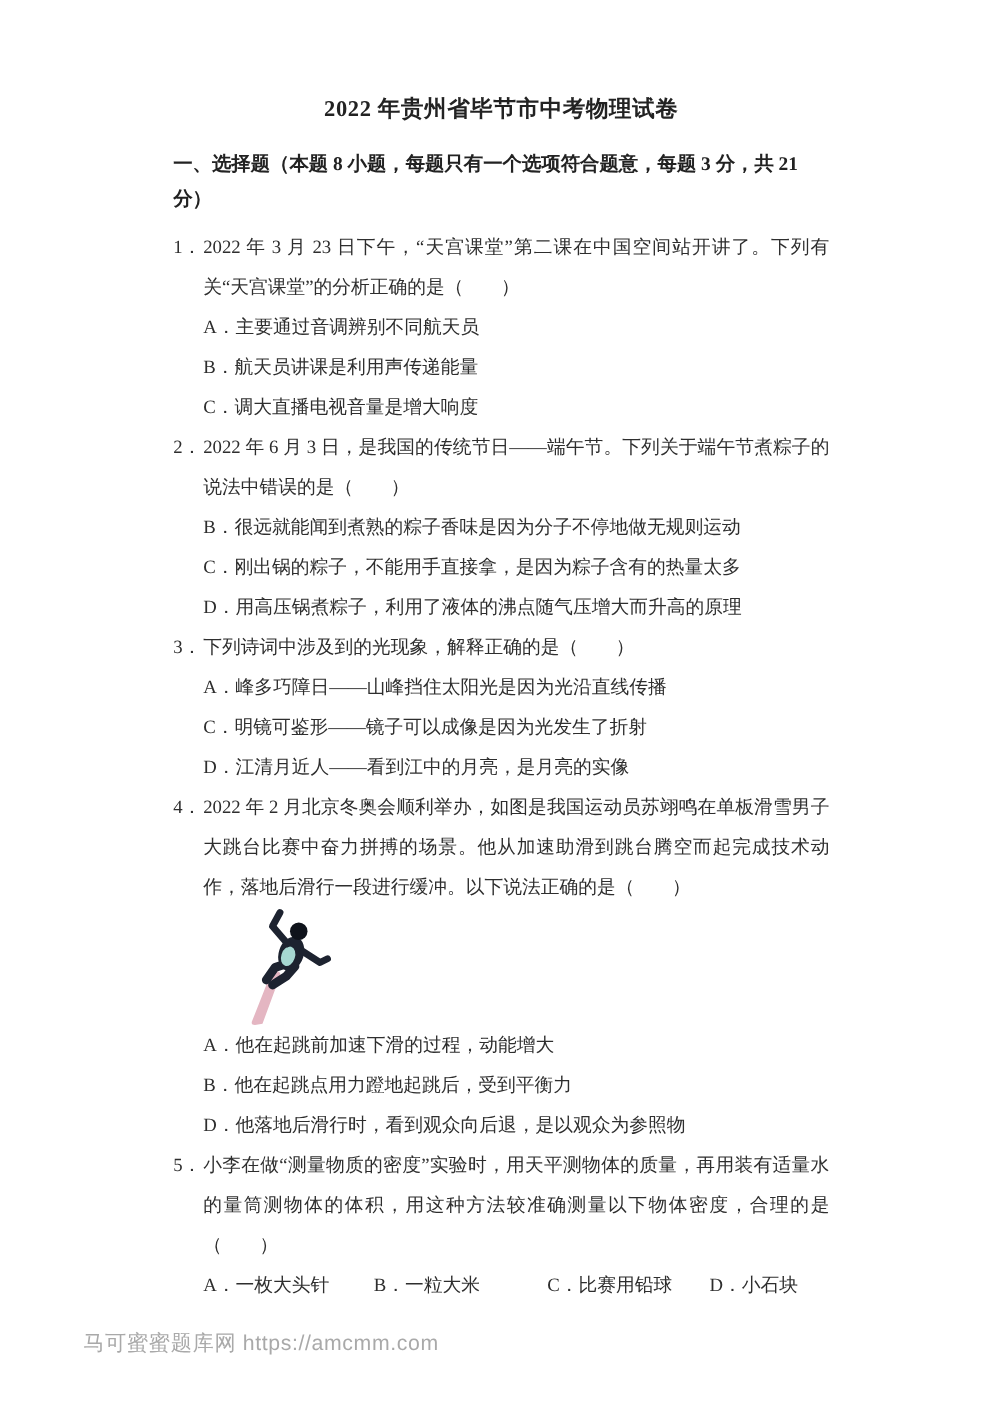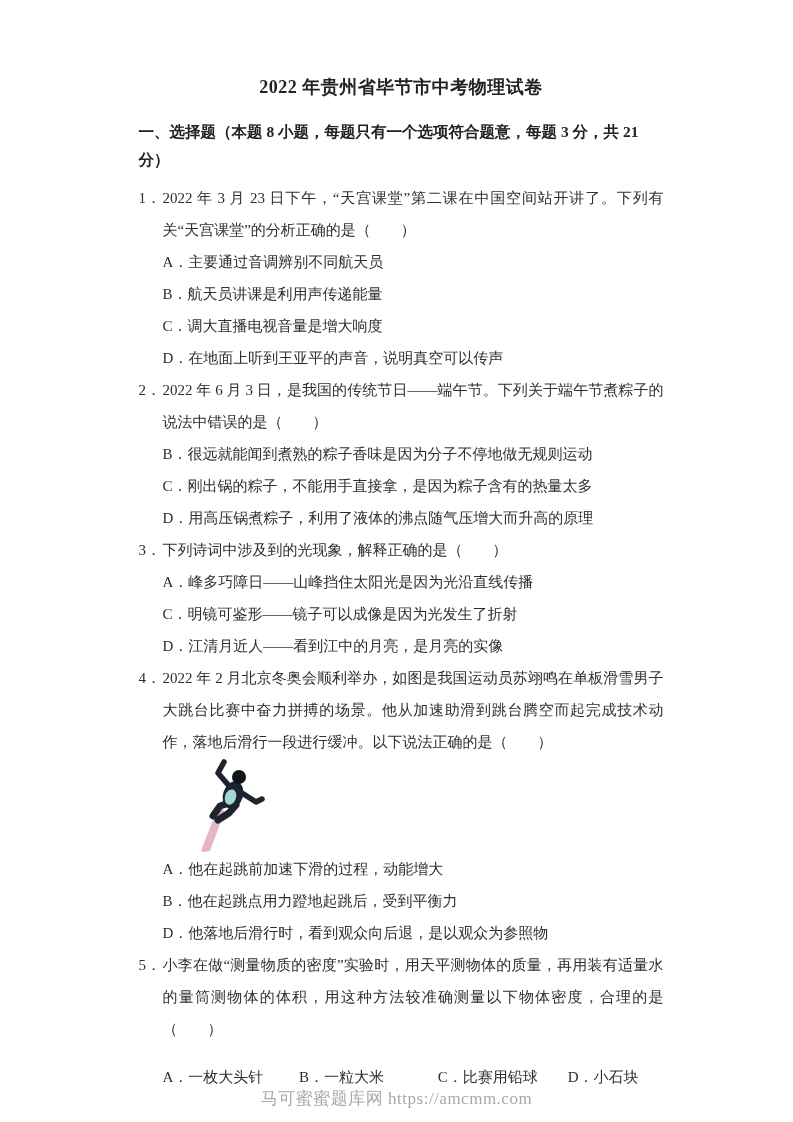--- a/index.html
+++ b/index.html
@@ -56,64 +56,62 @@
     display: block;
     line-height: 32px;
   }
   .options-inline {
     display: block;
     line-height: 32px;
     white-space: nowrap;
   }
   .options-inline .inline-opt {
     display: inline-block;
-    margin-top: 16px;
   }
   .options-inline .inline-opt + .inline-opt {
     margin-left: 0;
   }
   .opt-gap-1 { margin-left: 32px !important; }
   .opt-gap-2 { margin-left: 50px !important; }
   .opt-gap-3 { margin-left: 26px !important; }
   .figure-wrap {
     display: block;
     height: 95px;
     margin-left: 26px;
   }
   .figure-wrap svg {
     display: block;
   }
   .footer {
     position: absolute;
     left: 0;
     right: 0;
-    bottom: 12px;
-    text-align: center;
-    font-family: Liberation Serif, serif;
+    bottom: 36px;
+    text-align: left;
+    font-family: Liberation Sans, sans-serif;
     font-size: 17px;
     color: #a9a9a9;
     letter-spacing: 0.5px;
   }
 </style>
 </head>
 <body>
 
 <div class="page">
 
   <h1 class="doc-title">2022 年贵州省毕节市中考物理试卷</h1>
 
   <h2 class="section-heading">一、选择题（本题 8 小题，每题只有一个选项符合题意，每题 3 分，共 21 分）</h2>
 
   <div class="question">
     <span class="qnum">1．</span>
     <span class="stem">2022 年 3 月 23 日下午，“天宫课堂”第二课在中国空间站开讲了。下列有关“天宫课堂”的分析正确的是（　　）</span>
     <span class="option">A．主要通过音调辨别不同航天员</span>
     <span class="option">B．航天员讲课是利用声传递能量</span>
     <span class="option">C．调大直播电视音量是增大响度</span>
-    <span class="option">D．在地面上听到王亚平的声音，说明真空可以传声</span>
   </div>
 
   <div class="question">
     <span class="qnum">2．</span>
     <span class="stem">2022 年 6 月 3 日，是我国的传统节日——端午节。下列关于端午节煮粽子的说法中错误的是（　　）</span>
     <span class="option">B．很远就能闻到煮熟的粽子香味是因为分子不停地做无规则运动</span>
     <span class="option">C．刚出锅的粽子，不能用手直接拿，是因为粽子含有的热量太多</span>
     <span class="option">D．用高压锅煮粽子，利用了液体的沸点随气压增大而升高的原理</span>
   </div>
 

